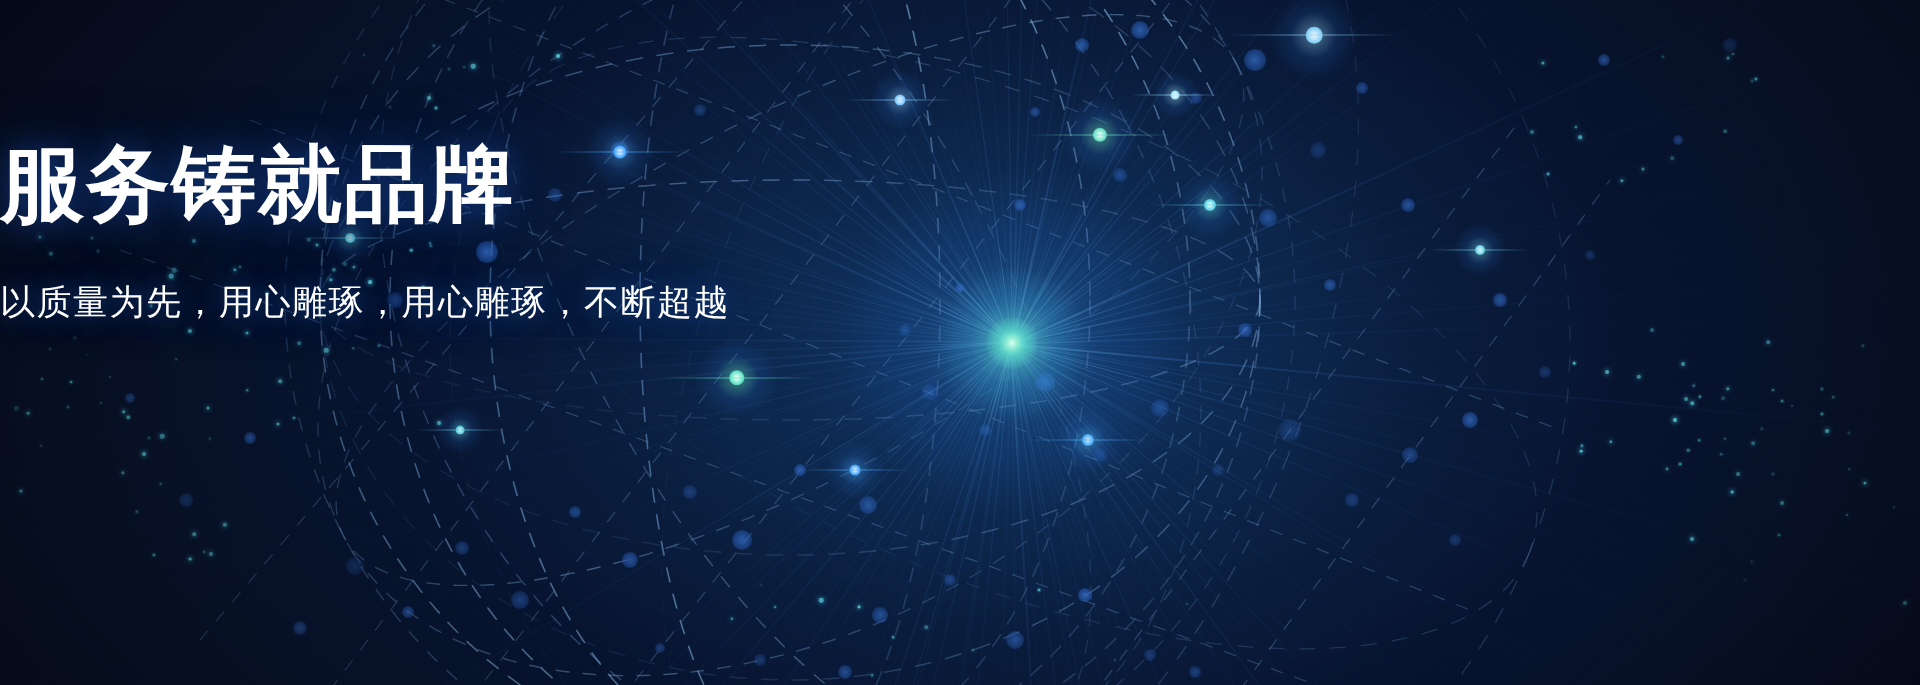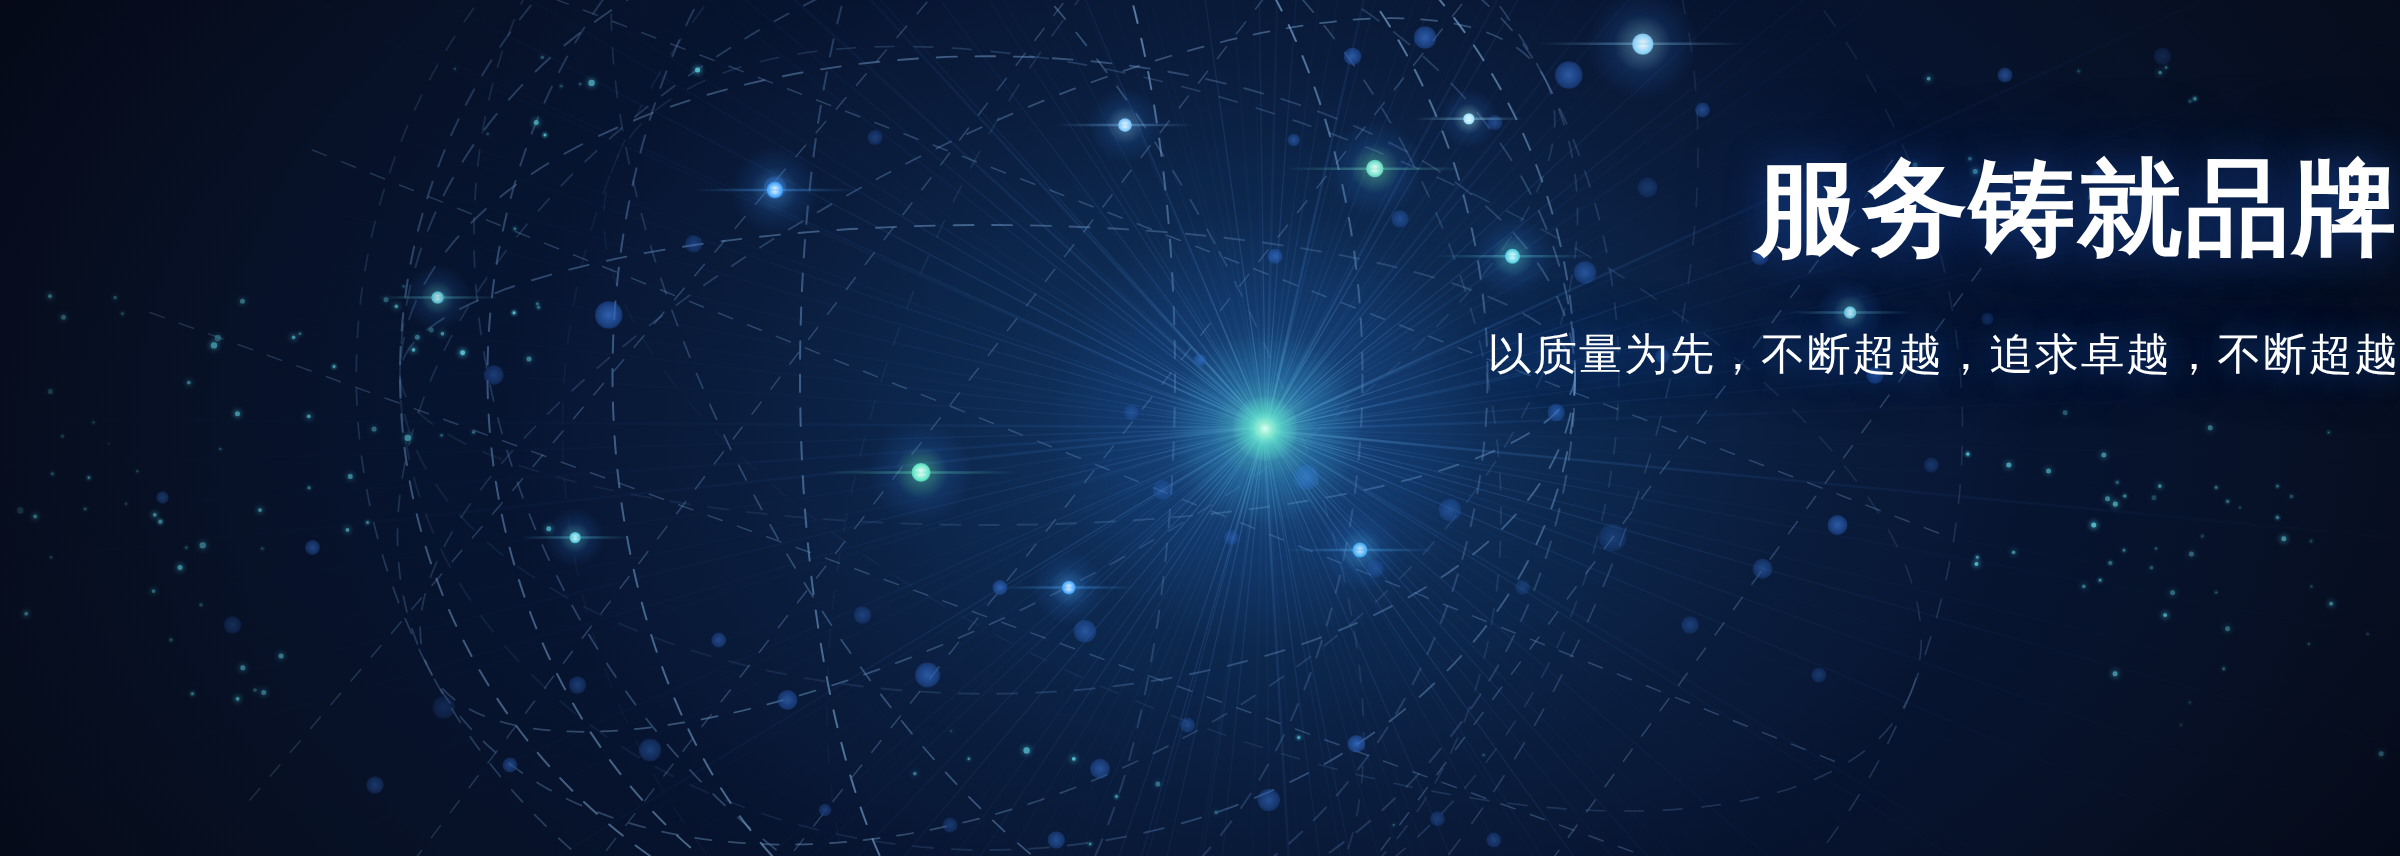--- a/index.html
+++ b/index.html
@@ -62,22 +62,22 @@
   
   .particle { position:absolute; border-radius:50%; transform:translate(-50%,-50%); }
 
   
   .flare { position:absolute; transform:translate(-50%,-50%); border-radius:50%; }
 
   
   #text-block {
     position:absolute;
     left:0; right:0;
-    top:118px;
-    text-align:right;
+    top:136px;
+    text-align:left;
     z-index:40;
   }
   #headline {
     font-size:84px;
     line-height:96px;
     font-weight:bold;
     color:#ffffff;
     letter-spacing:2px;
     text-shadow:0 0 30px rgba(20,60,130,.85), 0 0 60px rgba(10,40,100,.6);
     font-family:"DejaVu Sans","Liberation Sans",sans-serif;
@@ -588,16 +588,16 @@
     <span class="g1"></span>
       <span class="g2"></span>
       <span class="g3"></span>
       <span class="g4"></span>
   </div>
 
   <div id="vignette"></div>
 
   <div id="text-block">
     <div id="headline">服务铸就品牌</div>
-    <div id="tagline">以质量为先，不断超越，追求卓越，不断超越</div>
+    <div id="tagline">以质量为先，用心雕琢，用心雕琢，不断超越</div>
   </div>
 
 </div>
 
 </body></html>

